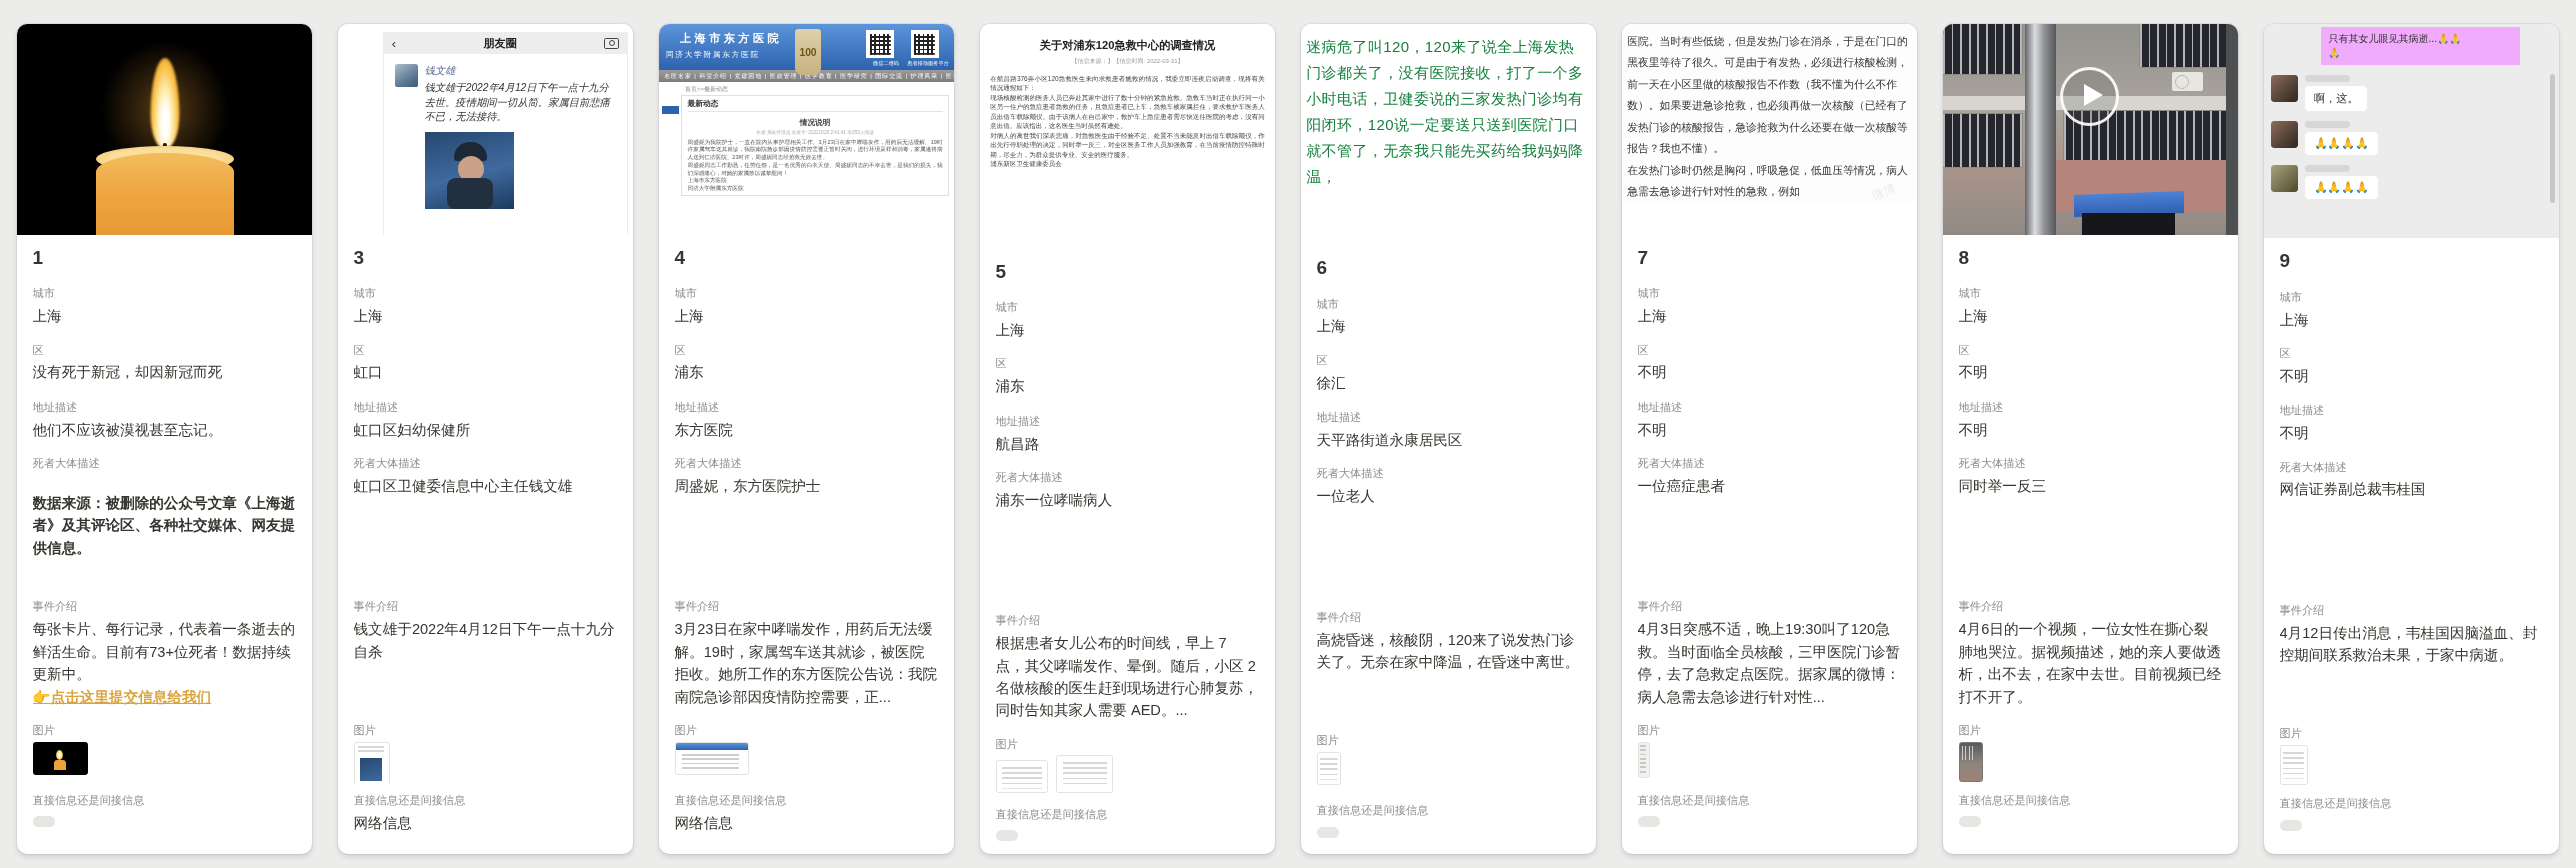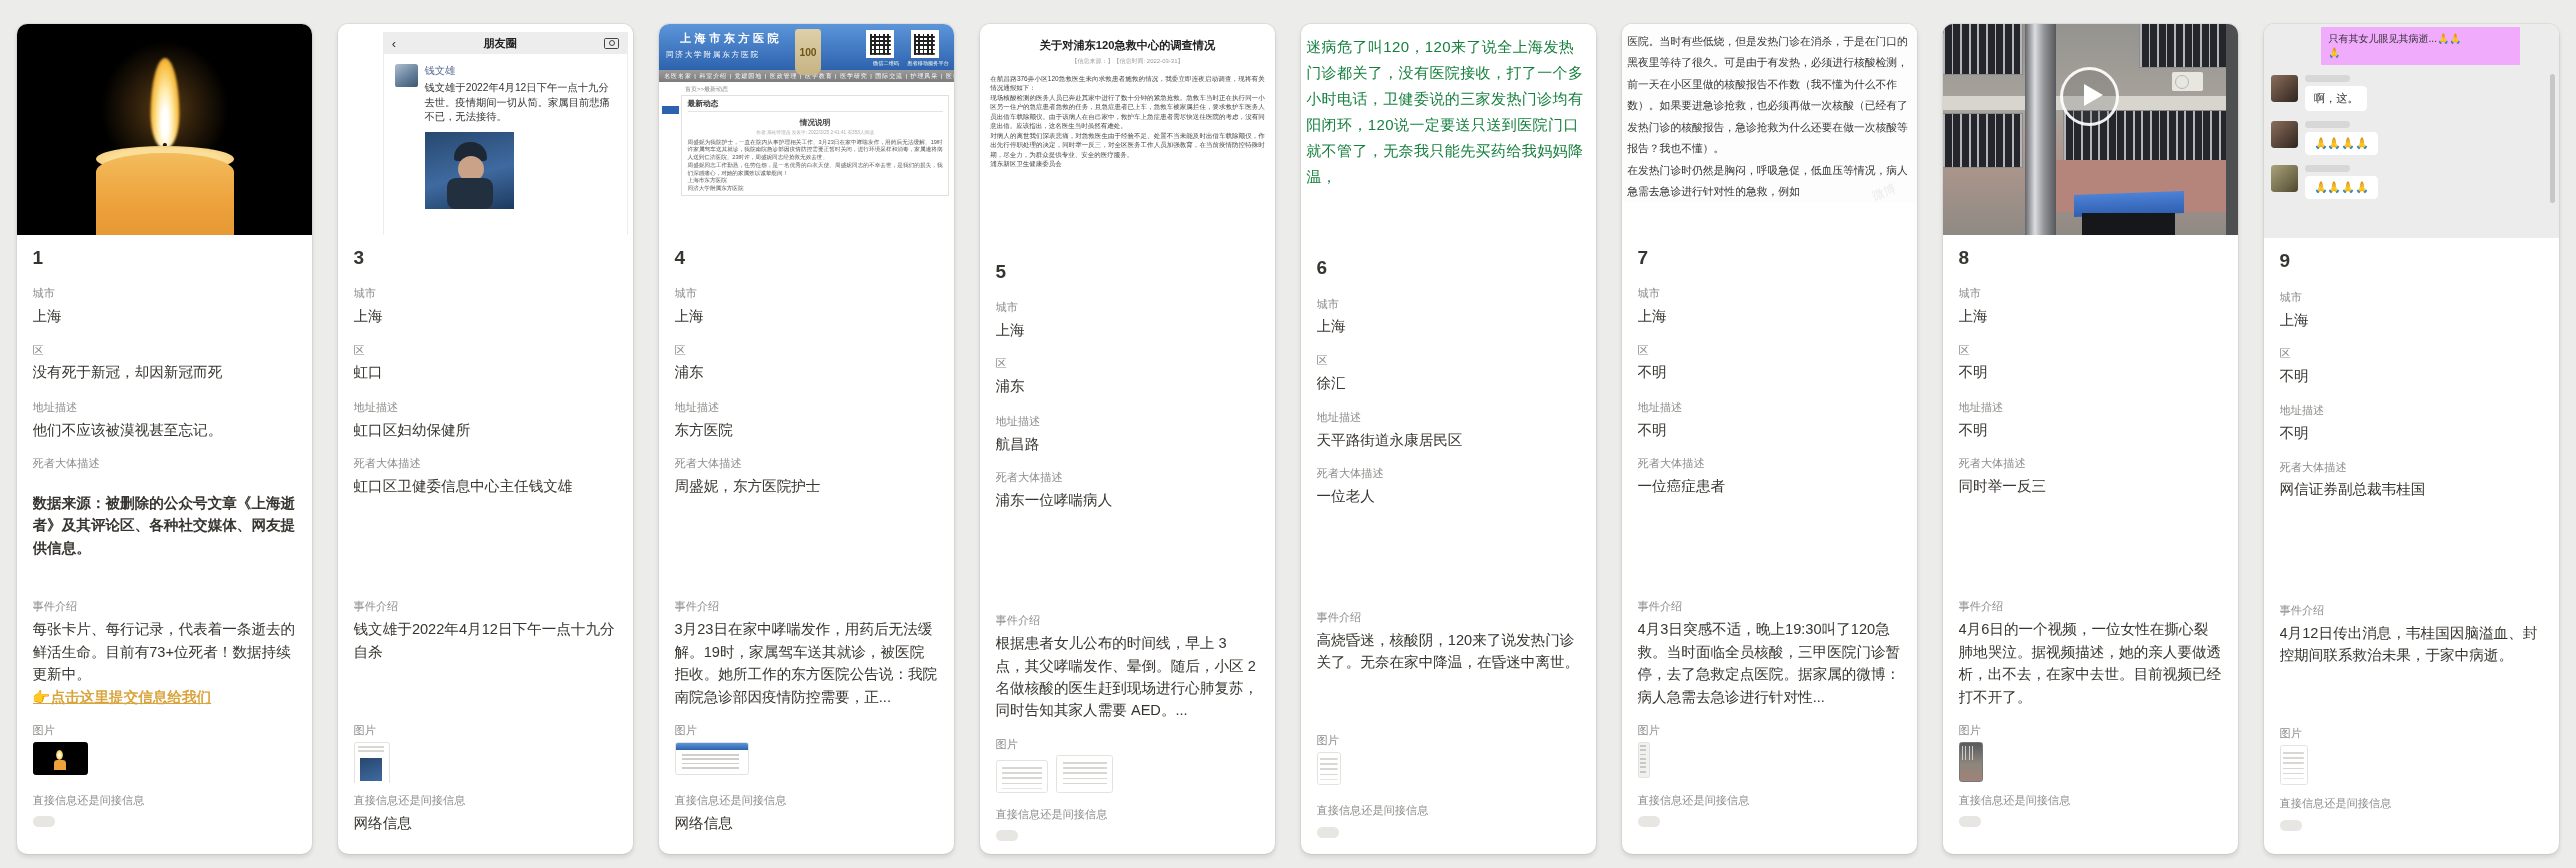--- a/index.html
+++ b/index.html
@@ -32,21 +32,21 @@
   .cdl-body{position:absolute;left:50%;top:129px;transform:translateX(-50%);width:138px;height:112px;
             background:linear-gradient(180deg,#f3bc5c,#eda23c 45%,#df8f2e);border-radius:69px 69px 0 0/19px 19px 0 0;}
   .cdl-top{position:absolute;left:50%;top:122px;transform:translateX(-50%);width:138px;height:26px;border-radius:50%;
            background:radial-gradient(ellipse at center,#fadf9a 0 55%,#f2b858 100%);}
   .mom{position:absolute;left:46px;top:8.6px;width:243px;height:202px;background:#fff;box-shadow:0 0 0 0.9px #ececec;}
   .mom-head{height:21.5px;background:#ededed;display:flex;align-items:center;justify-content:space-between;padding:0 7.7px;}
   .mom-back{font-size:13px;color:#333;}
   .mom-title{font-size:11.2px;font-weight:700;color:#222;}
   .cam{width:13px;height:9.5px;border:1.3px solid #444;border-radius:1.7px;position:relative;}
   .cam:before{content:"";position:absolute;left:3.4px;top:1.3px;width:4.3px;height:4.3px;border:1.3px solid #444;border-radius:50%;}
-  .mom-post{display:flex;padding:10.3px 8.6px 0 11.2px;gap:6.9px;}
+  .mom-post{display:flex;padding:10.3px 8.6px 0 11.2px;gap:6.9px;font-style:italic;}
   .mom-ava{width:22.4px;height:22.4px;border-radius:2.6px;background:linear-gradient(145deg,#aebfce,#5f7b97 60%,#3d586f);flex:0 0 auto;}
   .mom-name{font-size:10.3px;color:#576b95;margin-bottom:2.6px;}
   .mom-text{font-size:10.3px;line-height:14.6px;color:#333;width:189px;}
   .mom-photo{margin:6.9px 0 0 41px;width:89px;height:77px;position:relative;background:linear-gradient(165deg,#27486f,#3f6aa0 55%,#1c3a5e);}
   .mom-beanie{position:absolute;left:29px;top:10.3px;width:33px;height:19px;border-radius:16.3px 16.3px 3.4px 3.4px;background:#1c2836;}
   .mom-face{position:absolute;left:33px;top:24px;width:26px;height:26px;border-radius:50%;background:#caa287;}
   .mom-scarf{position:absolute;left:22.4px;top:46px;width:46px;height:31px;border-radius:8.6px;background:#222f3f;}
   
   .hosp-band{height:46px;background:linear-gradient(180deg,#5c95da,#2d63ae);position:relative;color:#fff;}
   .hosp-name1{position:absolute;left:21px;top:6.9px;font-size:11.2px;font-weight:700;letter-spacing:3.4px;}
@@ -313,21 +313,21 @@
       <div class="prop h-addr">
           <div class="lab">地址描述</div>
           <div class="val">航昌路</div>
         </div>
       <div class="prop h-desc">
           <div class="lab">死者大体描述</div>
           <div class="val">浦东一位哮喘病人</div>
         </div>
       <div class="prop h-event">
           <div class="lab">事件介绍</div>
-          <div class="val">根据患者女儿公布的时间线，早上 3 点，其父哮喘发作、晕倒。随后，小区 2 名做核酸的医生赶到现场进行心肺复苏，同时告知其家人需要 AED。...</div>
+          <div class="val">根据患者女儿公布的时间线，早上 7 点，其父哮喘发作、晕倒。随后，小区 2 名做核酸的医生赶到现场进行心肺复苏，同时告知其家人需要 AED。...</div>
         </div>
       <div class="prop h-img">
           <div class="lab">图片</div>
           <div class="thumbs">
             <div class="thumb t-lines t-doc58"></div>
             <div class="thumb t-lines t-doc64"></div>
           </div>
         </div>
       <div class="prop">
           <div class="lab">直接信息还是间接信息</div>

